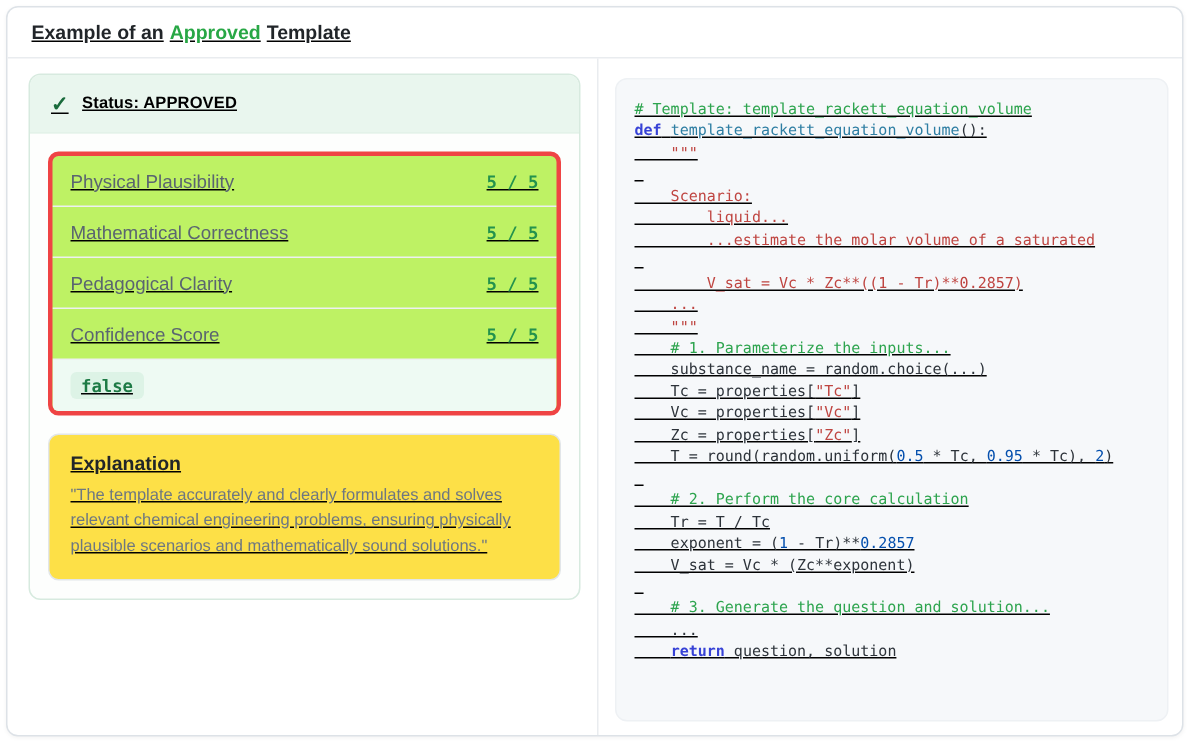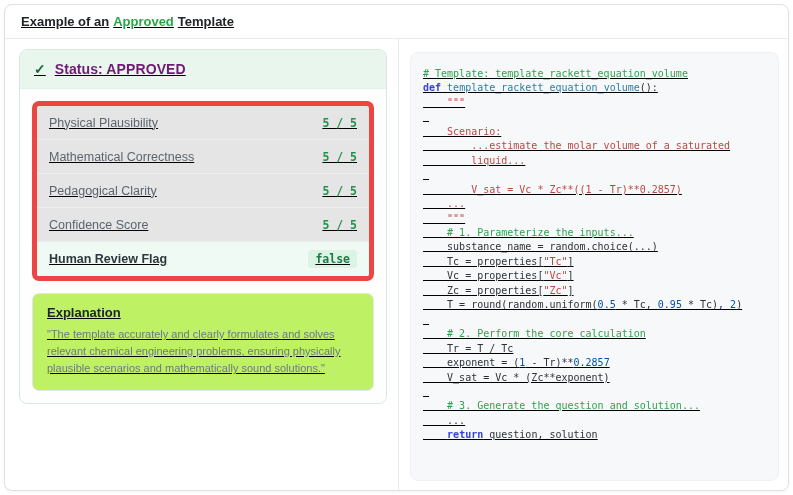--- a/index.html
+++ b/index.html
@@ -17,34 +17,34 @@
   .frame-body { flex: 1; display: grid; grid-template-columns: 394px 1fr; min-height: 0; }
 
   
   .left-col { border-right: 1px solid #e9ecef; padding: 10px 11px 12px 14px; min-width: 0; }
 
   .status-card { border: 1px solid #d7eadf; border-radius: 8px; background: #fdfefd; overflow: hidden; }
 
   .status-header { background: #e9f6ee; padding: 11px 14px; display: flex; align-items: center; gap: 9px;
     border-bottom: 1px solid #e3f2e9; }
   .status-check { color: #1a6b3c; font-size: 14px; font-weight: bold; }
-  .status-title { color: #701a75; font-size: 14px; font-weight: bold; letter-spacing: .1px; }
+  .status-title { color: #000000; font-size: 11px; font-weight: bold; letter-spacing: .1px; }
 
-  .metrics-table { margin: 12px; border: 5px solid #ef4444; border-radius: 7px; overflow: hidden; background: #e5e5e5; }
+  .metrics-table { margin: 12px; border: 3px solid #ef4444; border-radius: 7px; overflow: hidden; background: #bef264; }
   .metric-row { display: flex; justify-content: space-between; align-items: center;
     padding: 8px 12px; border-bottom: 1px solid #edf0f2; min-height: 34px; }
   .metric-row:last-child { border-bottom: none; }
   .metric-label { font-size: 12.5px; color: #5a6570; }
   .metric-value { font-family: "DejaVu Sans Mono", monospace; font-size: 11.5px; font-weight: bold; color: #23924d; }
   .metric-row.highlight { background: #eefaf3; }
   .metric-row.highlight .metric-label { color: #2f363d; font-weight: bold; }
   .metric-row.highlight .metric-value { background: #ddf3e6; color: #1d7a45; padding: 2px 7px; border-radius: 4px; }
 
   .explanation-box { margin: 0 12px 12px; border: 1px solid #e2e6e9; border-radius: 7px;
-    background: #bef264; padding: 11px 14px 13px; }
+    background: #fde047; padding: 11px 14px 13px; }
   .explanation-heading { font-size: 13px; font-weight: bold; color: #212529; margin-bottom: 6px; }
   .explanation-body { font-size: 11px; color: #6e7781; line-height: 1.55; }
 
   
   .right-col { padding: 13px 9px 9px 11px; min-width: 0; }
   .code-panel { height: 100%; background: #f6f8fa; border: 1px solid #eef1f4; border-radius: 8px;
     padding: 14px 12px; overflow: hidden; }
   .code-block { font-family: "DejaVu Sans Mono", monospace; font-size: 10px; color: #2d333a; }
   .code-line { white-space: pre; line-height: 14.45px; }
   .code-line .com { color: #2da44e; }
@@ -85,43 +85,42 @@
           </div>
           <div class="metric-row">
             <span class="metric-label">Pedagogical Clarity</span>
             <span class="metric-value">5 / 5</span>
           </div>
           <div class="metric-row">
             <span class="metric-label">Confidence Score</span>
             <span class="metric-value">5 / 5</span>
           </div>
           <div class="metric-row highlight">
-            <span class="metric-label">Human Review Flag</span>
             <span class="metric-value">false</span>
           </div>
         </div>
 
         <div class="explanation-box">
           <div class="explanation-heading">Explanation</div>
           <div class="explanation-body">"The template accurately and clearly formulates and solves relevant chemical engineering problems, ensuring physically plausible scenarios and mathematically sound solutions."</div>
         </div>
 
       </div>
     </div>
 
     <div class="right-col">
       <div class="code-panel">
         <div class="code-block">
             <div class="code-line"><span class="com"># Template: template_rackett_equation_volume</span></div>
             <div class="code-line"><span class="kw">def</span><span> </span><span class="fn">template_rackett_equation_volume</span><span>():</span></div>
             <div class="code-line"><span class="str">    """</span></div>
             <div class="code-line">&nbsp;</div>
             <div class="code-line"><span class="str">    Scenario:</span></div>
+            <div class="code-line"><span class="str">        liquid...</span></div>
             <div class="code-line"><span class="str">        ...estimate the molar volume of a saturated</span></div>
-            <div class="code-line"><span class="str">        liquid...</span></div>
             <div class="code-line">&nbsp;</div>
             <div class="code-line"><span class="str">        V_sat = Vc * Zc**((1 - Tr)**0.2857)</span></div>
             <div class="code-line"><span class="str">    ...</span></div>
             <div class="code-line"><span class="str">    """</span></div>
             <div class="code-line"><span class="com">    # 1. Parameterize the inputs...</span></div>
             <div class="code-line"><span>    substance_name = random.choice(...)</span></div>
             <div class="code-line"><span>    Tc = properties[</span><span class="str">"Tc"</span><span>]</span></div>
             <div class="code-line"><span>    Vc = properties[</span><span class="str">"Vc"</span><span>]</span></div>
             <div class="code-line"><span>    Zc = properties[</span><span class="str">"Zc"</span><span>]</span></div>
             <div class="code-line"><span>    T = round(random.uniform(</span><span class="num">0.5</span><span> * Tc, </span><span class="num">0.95</span><span> * Tc), </span><span class="num">2</span><span>)</span></div>

